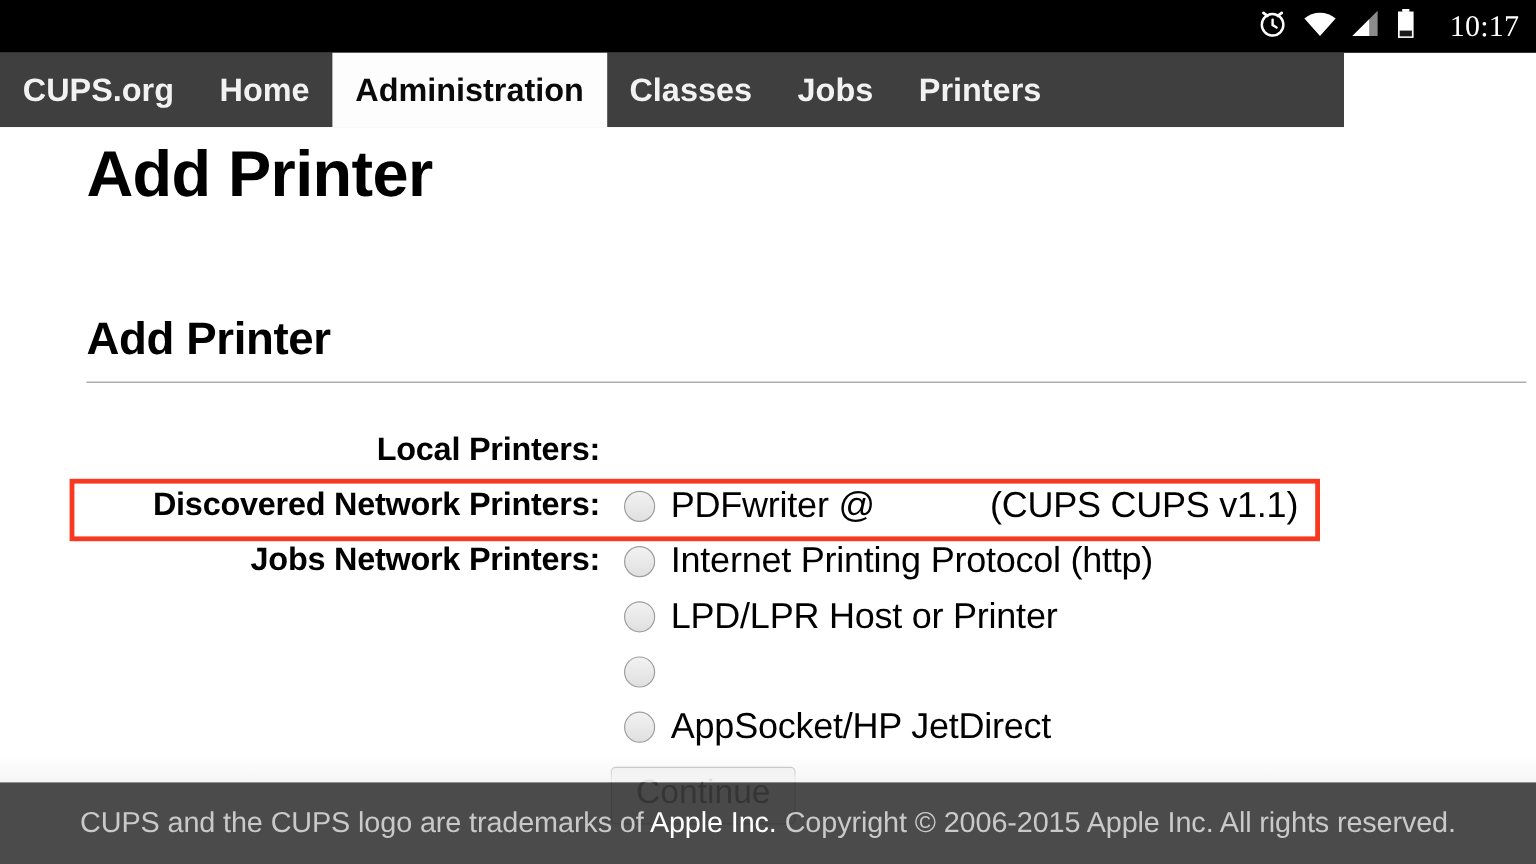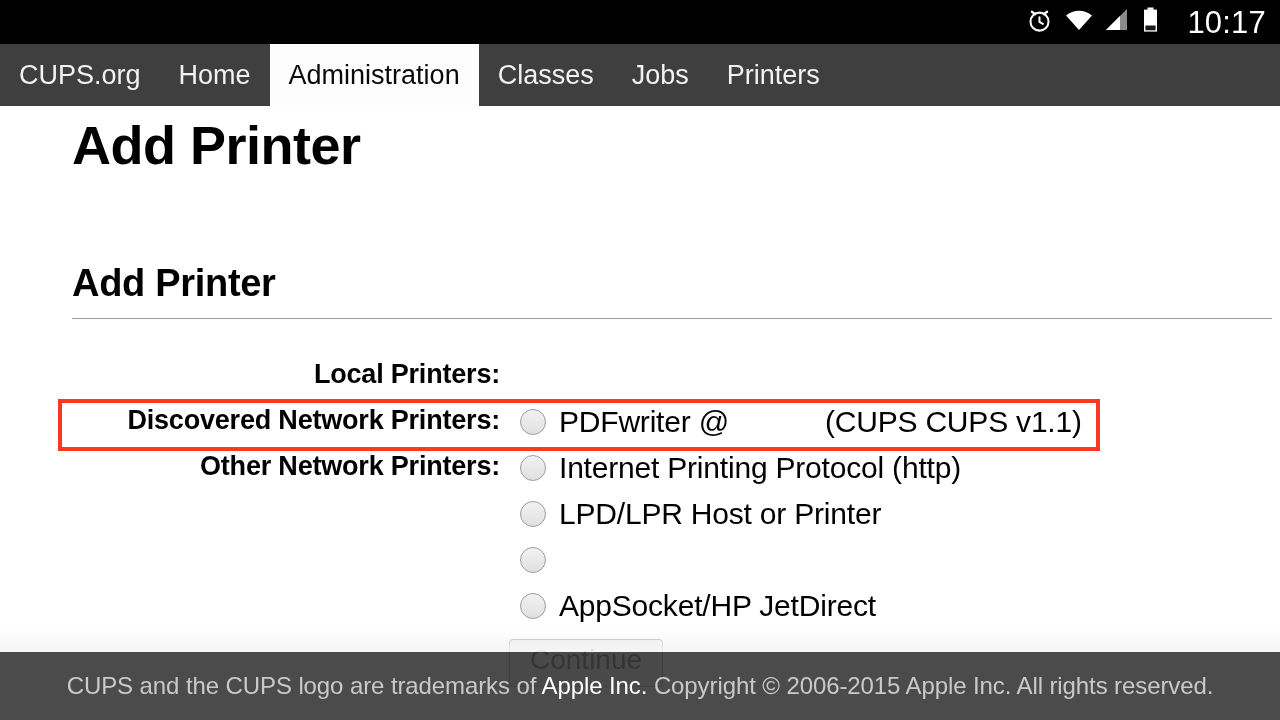--- a/index.html
+++ b/index.html
@@ -30,37 +30,38 @@
     box-sizing: border-box;
   }
   .statusbar .icons {
     display: flex;
     align-items: center;
     gap: 11px;
   }
   .sb-icon { display: block; }
   .sb-time {
     color: #ffffff;
-    font-size: 31px;
-    font-family: Liberation Sans, sans-serif;
+    font-size: 25px;
+    font-family: Liberation Serif, serif;
     letter-spacing: 0.2px;
     margin-left: 17px;
     line-height: 1;
   }
 
   
   .navbar {
     position: absolute;
     top: 44px; left: 0;
-    width: 1280px;
+    width: 1120px;
     height: 62px;
     background: #3f3f3f;
     display: flex;
     align-items: stretch;
     box-sizing: border-box;
+    font-weight: bold;
   }
   .nav-item {
     display: flex;
     align-items: center;
     padding: 0 19px;
     color: #f2f2f2;
     font-size: 27px;
     font-family: "Liberation Sans", sans-serif;
     white-space: nowrap;
     cursor: pointer;
@@ -286,21 +287,21 @@
       <div class="row-label">Discovered Network Printers:</div>
       <div class="row-options">
         <label class="opt">
           <span class="radio"></span>
           <span class="opt-label"><span>PDFwriter @</span><span class="host-blank"></span><span>(CUPS CUPS v1.1)</span></span>
         </label>
       </div>
     </div>
 
     <div class="row">
-      <div class="row-label">Other Network Printers:</div>
+      <div class="row-label">Jobs Network Printers:</div>
       <div class="row-options">
         <label class="opt">
           <span class="radio"></span>
           <span class="opt-label">Internet Printing Protocol (http)</span>
         </label>
         <label class="opt">
           <span class="radio"></span>
           <span class="opt-label">LPD/LPR Host or Printer</span>
         </label>
         <label class="opt">

